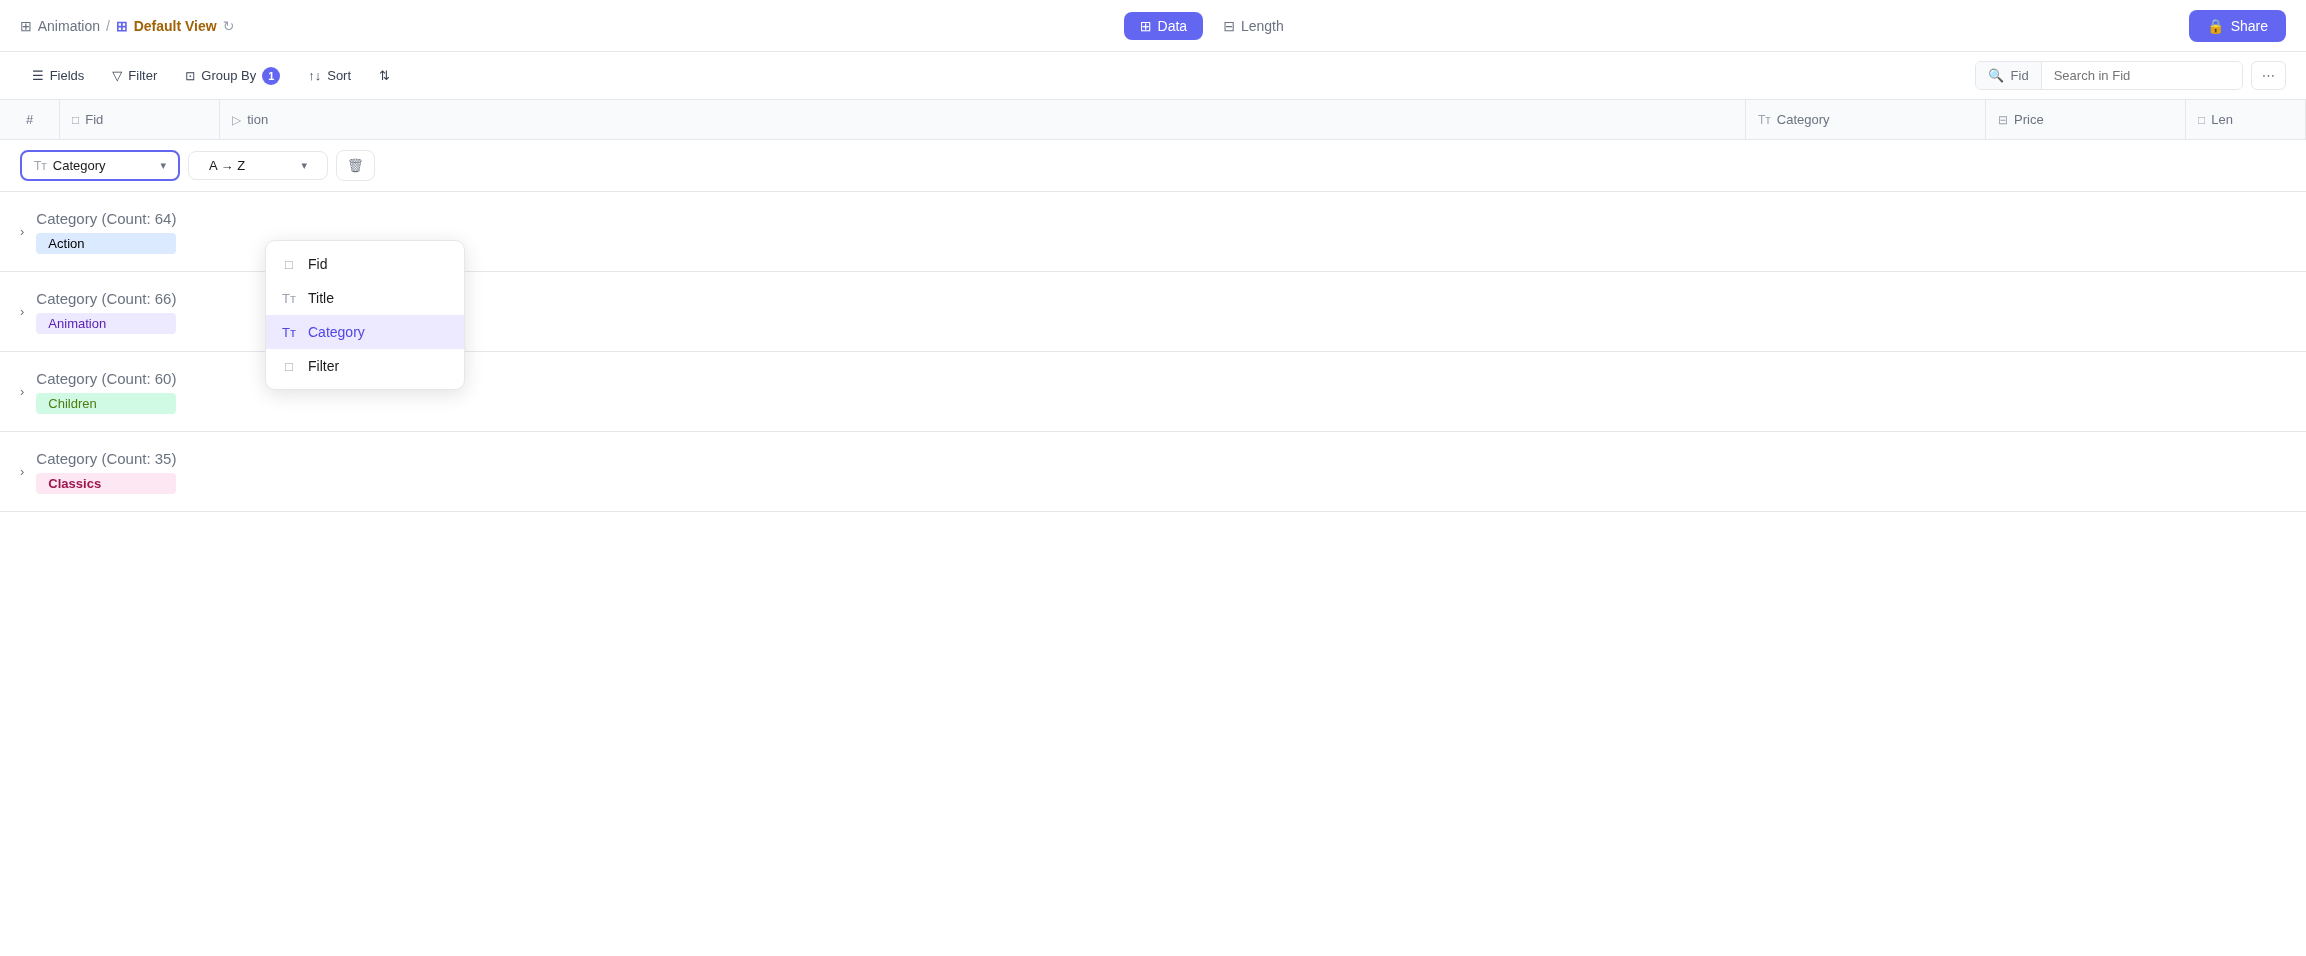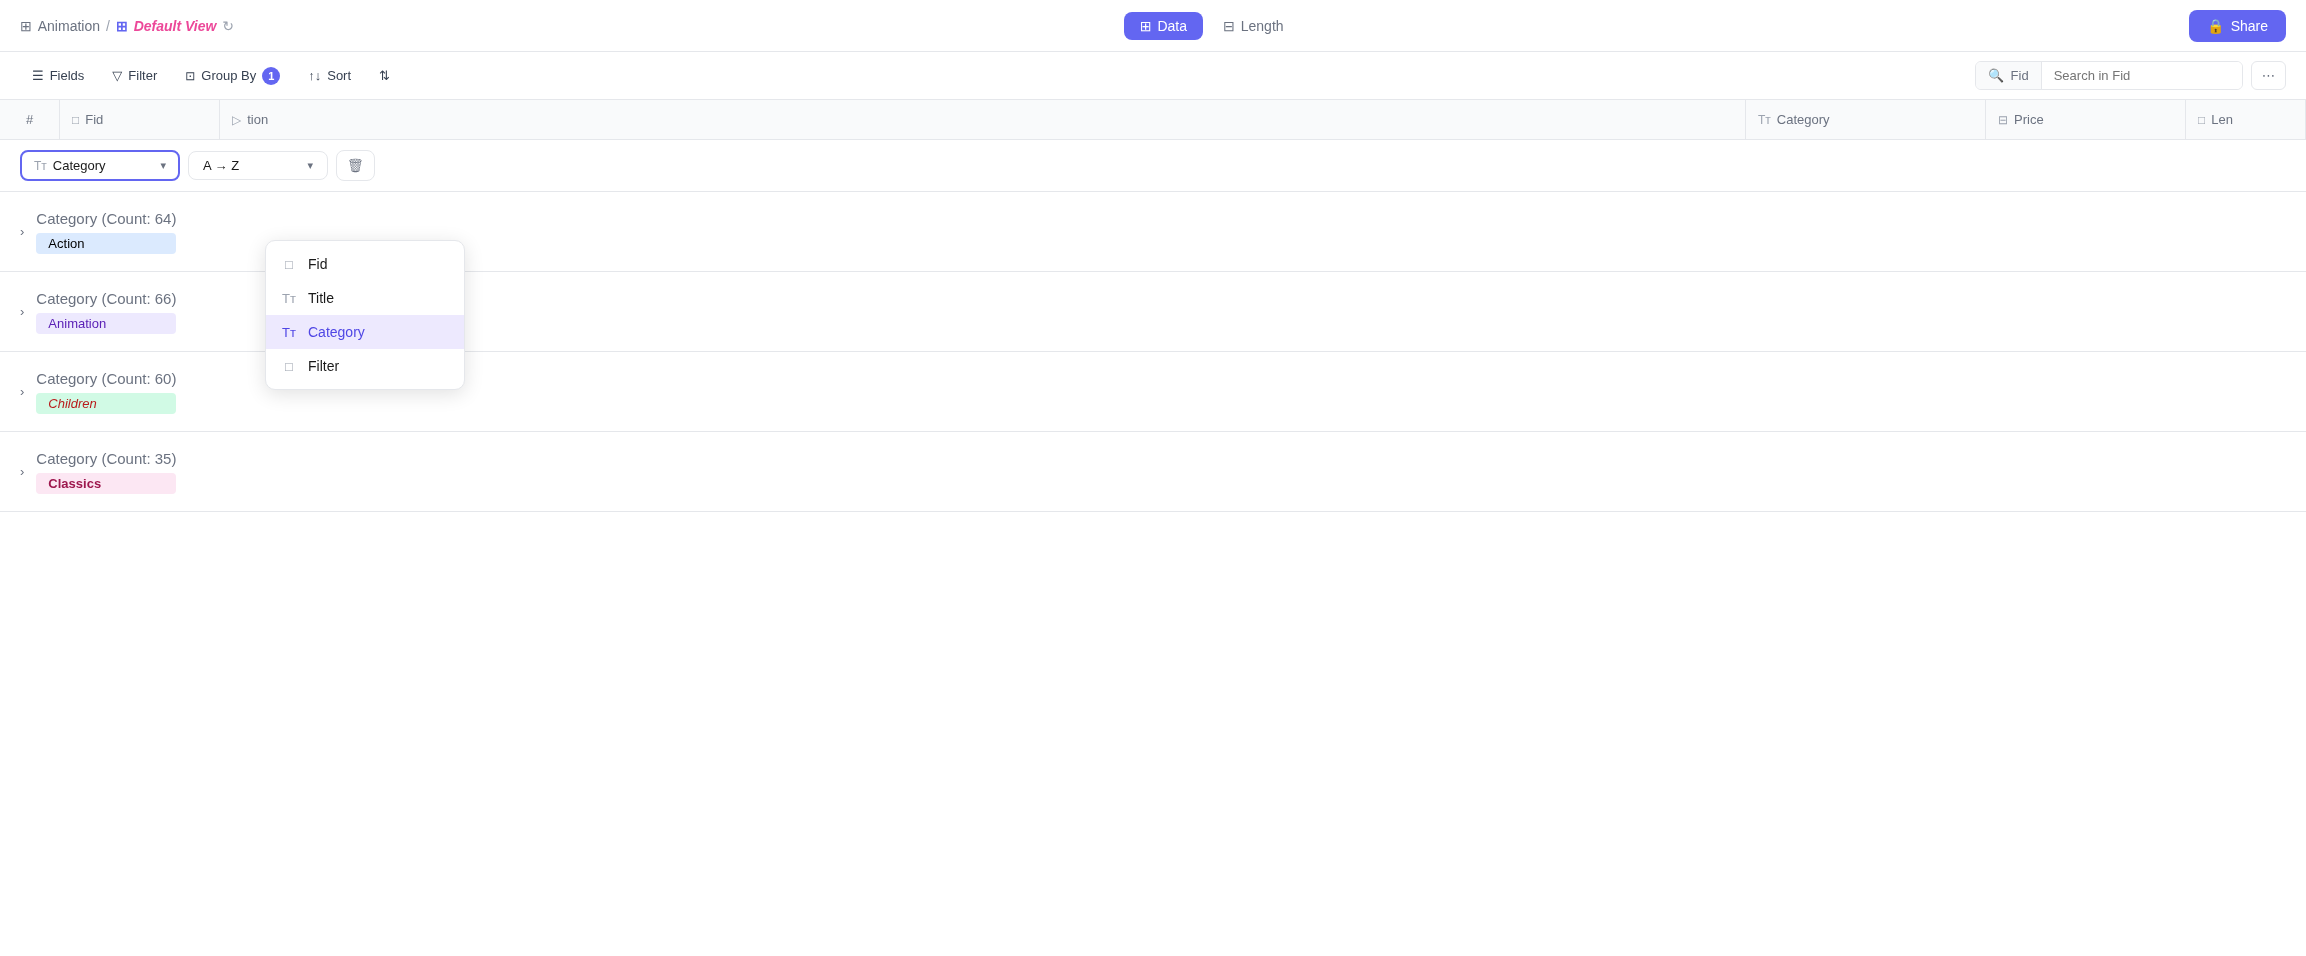--- a/index.html
+++ b/index.html
@@ -87,21 +87,21 @@
     .expand-icon { color: #6b7280; margin-right: 12px; font-size: 13px; cursor: pointer; }
     .group-info { display: flex; flex-direction: column; gap: 6px; }
     .group-meta { font-size: 15px; color: #6b7280; }
     .group-meta .field-name { font-weight: 500; }
     .category-badge {
       display: inline-flex; align-items: center; padding: 3px 12px;
       border-radius: 4px; font-size: 13px; font-weight: 500;
     }
     .badge-action { background: #dbeafe; color: #000000; }
     .badge-animation { background: #ede9fe; color: #5b21b6; }
-    .badge-children { background: #d1fae5; color: #b91c1c; font-style: italic; }
+    .badge-children { background: #d1fae5; color: #4d7c0f; }
     .badge-classics { background: #fce7f3; color: #9d174d; font-weight: bold; }
 
     
     .dropdown-panel {
       position: absolute; top: 100px; left: 265px; z-index: 100;
       background: #fff; border: 1px solid #e5e7eb; border-radius: 10px;
       box-shadow: 0 4px 20px rgba(0,0,0,0.12); width: 200px; padding: 6px 0;
     }
     .dropdown-item {
       display: flex; align-items: center; gap: 10px; padding: 9px 14px;
@@ -121,42 +121,42 @@
       display: flex; align-items: center; gap: 6px;
       border: 2px solid #6366f1; border-radius: 8px; padding: 6px 12px;
       cursor: pointer; min-width: 160px; background: #fff;
     }
     .groupby-select-icon { color: #9ca3af; font-size: 12px; }
     .groupby-select-text { flex: 1; font-size: 13px; color: #1a1a1a; }
     .groupby-select-arrow { color: #6b7280; font-size: 11px; }
 
     .sort-select {
       display: flex; align-items: center; gap: 6px;
-      border: 1px solid #e5e7eb; border-radius: 8px; padding: 6px 14px;
+      border: 1px solid #e5e7eb; border-radius: 8px; padding: 6px 20px;
       cursor: pointer; min-width: 140px; background: #fff;
     }
     .sort-select-text { flex: 1; font-size: 13px; color: #1a1a1a; }
     .sort-select-arrow { color: #6b7280; font-size: 11px; }
     .delete-btn {
       border: 1px solid #e5e7eb; border-radius: 8px; padding: 7px 10px;
       background: #fff; cursor: pointer; color: #6b7280; display: flex; align-items: center;
     }
   </style>
 </head>
 <body>
 
 <div class="top-bar">
   <div class="top-bar-left">
     <div class="breadcrumb">
       <span style="color:#6b7280;">⊞</span>
       <span style="cursor:pointer;color:#6b7280;">Animation</span>
       <span style="color:#9ca3af;">/</span>
       <span class="view-name">
         <span style="color:#6366f1;">⊞</span>
-        <span style="font-weight:600;color:#ec4899;font-style:italic;">Default View</span>
+        <span style="font-weight:600;color:#a16207;">Default View</span>
       </span>
       <span style="color:#9ca3af;cursor:pointer;">↻</span>
     </div>
   </div>
   <div class="top-bar-center">
     <button class="tab-btn active">
       <span>⊞</span>
       <span>Data</span>
     </button>
     <button class="tab-btn inactive">

